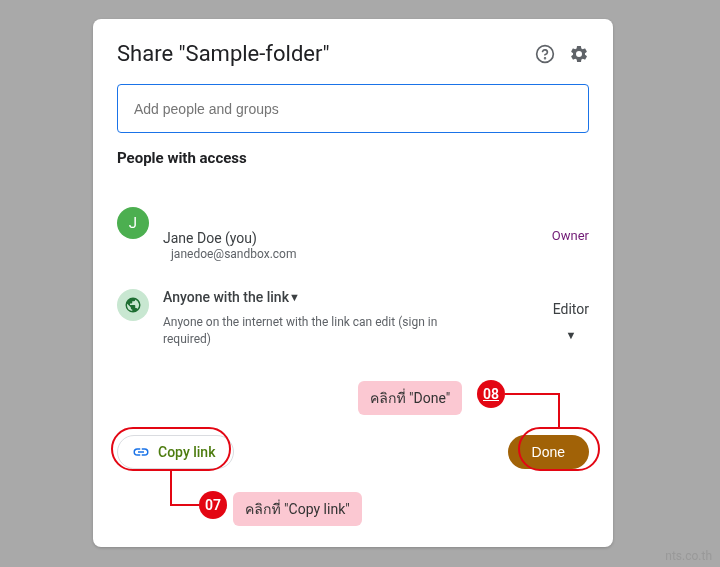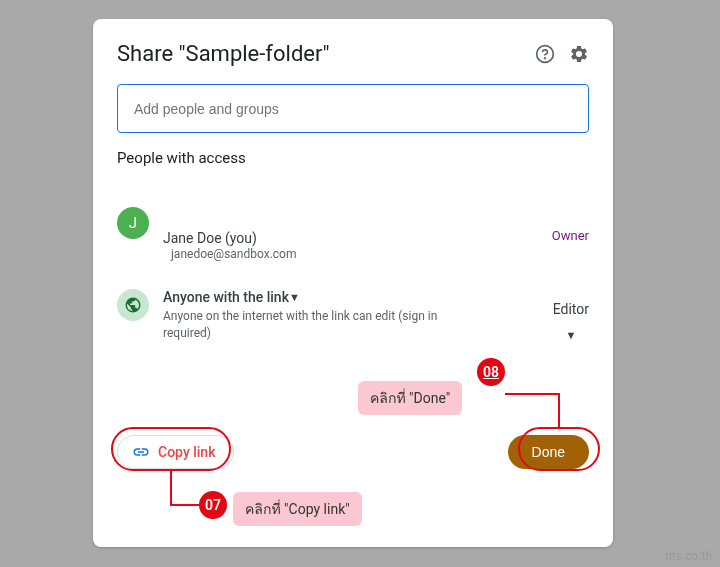--- a/index.html
+++ b/index.html
@@ -55,21 +55,21 @@
     }
     .input-field {
       border: none;
       outline: none;
       width: 100%;
       font-size: 14px;
       color: #5f6368;
     }
     .section-heading {
       font-size: 15px;
-      font-weight: 400;
+      font-weight: 700;
       color: #202124;
       margin-bottom: 12px;
     }
     .person-row {
       display: flex;
       align-items: center;
       gap: 14px;
       padding: 6px 0 20px 0;
     }
     .avatar {
@@ -132,21 +132,21 @@
       color: #3c4043;
       font-weight: 500;
     }
     .dropdown-arrow {
       font-size: 11px;
       color: #3c4043;
     }
     .access-description {
       font-size: 12px;
       color: #5f6368;
-      margin-top: 3px;
+      margin-top: 9px;
       max-width: 280px;
       line-height: 1.4;
     }
     .editor-dropdown {
       display: flex;
       align-items: center;
       gap: 12px;
       font-size: 14px;
       color: #3c4043;
       cursor: pointer;
@@ -168,21 +168,21 @@
       gap: 8px;
       border: 1px solid #dadce0;
       border-radius: 18px;
       padding: 7px 18px 7px 14px;
       cursor: pointer;
       background: #fff;
     }
     .copy-link-btn svg { width: 18px; height: 18px; }
     .copy-link-text {
       font-size: 14px;
-      color: #ef4444;
+      color: #4d7c0f;
       font-weight: 500;
     }
     .done-btn {
       background: #a16207;
       color: #fff;
       border: none;
       border-radius: 18px;
       padding: 9px 24px;
       font-size: 14px;
       font-weight: 500;
@@ -217,21 +217,21 @@
       color: #fff;
       display: flex;
       align-items: center;
       justify-content: center;
       font-size: 14px;
       font-weight: 600;
       position: absolute;
       pointer-events: none;
     }
     .badge-07 { left: 199px; top: 491px; }
-    .badge-08 { left: 477px; top: 358px; text-decoration: underline; }
+    .badge-08 { left: 477px; top: 380px; text-decoration: underline; }
     .callout {
       position: absolute;
       background: #fbc8d2;
       border-radius: 6px;
       padding: 6px 12px;
       font-size: 14px;
       color: #333;
       pointer-events: none;
     }
     .callout-07 { left: 233px; top: 492px; }

